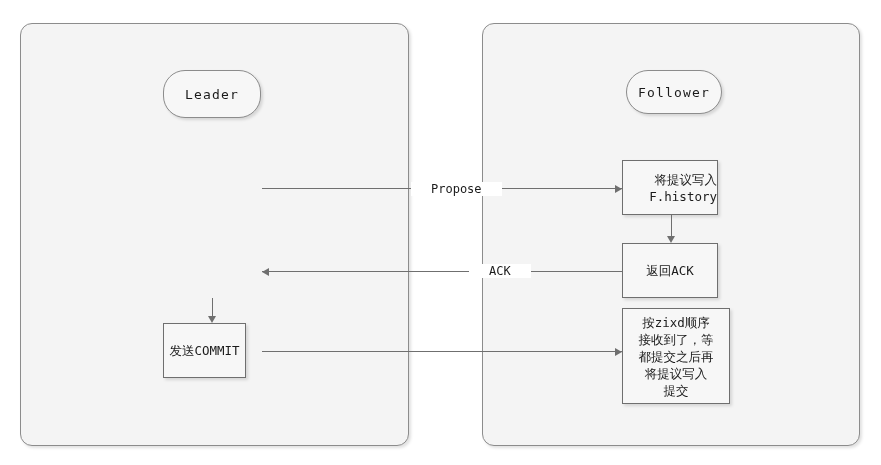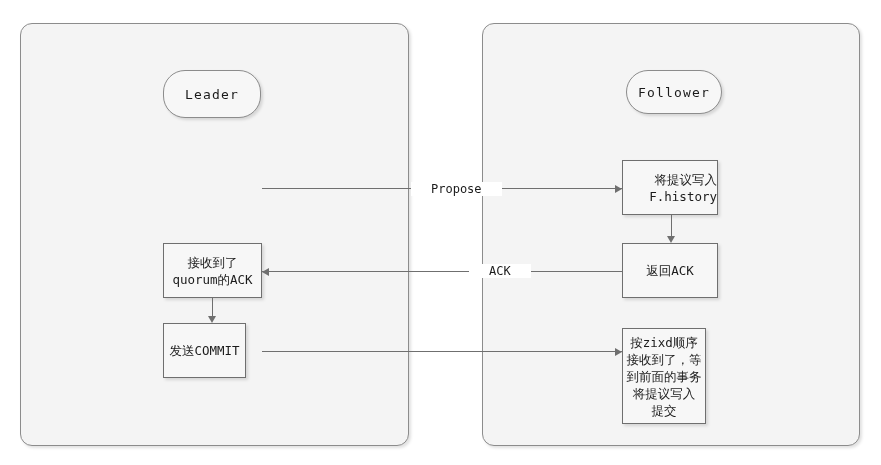--- a/index.html
+++ b/index.html
@@ -53,21 +53,21 @@
   }
   .pbox.left-align{align-items:flex-end;text-align:left;padding-left:7px;}
   .pbox .ln{display:block;white-space:nowrap;}
 
   #box-l1{left:163px;top:155px;width:99px;height:66px;}
   #box-l2{left:163px;top:243px;width:99px;height:55px;}
   #box-l3{left:163px;top:323px;width:83px;height:55px;}
 
   #box-f1{left:622px;top:160px;width:96px;height:55px;}
   #box-f2{left:622px;top:243px;width:96px;height:55px;}
-  #box-f3{left:622px;top:308px;width:84px;height:96px;margin-top:20px;}
+  #box-f3{left:622px;top:308px;width:108px;height:96px;}
 
   
   .edge{position:absolute;background:#6f6f6f;}
   .edge.h{height:1px;}
   .edge.v{width:1px;}
 
   
   .ahead{position:absolute;width:0;height:0;}
   .ahead.right{border-top:4px solid transparent;border-bottom:4px solid transparent;border-left:7px solid #6f6f6f;}
   .ahead.left{border-top:4px solid transparent;border-bottom:4px solid transparent;border-right:7px solid #6f6f6f;}
@@ -94,42 +94,38 @@
   <div class="lane" id="lane-follower"></div>
 
   <div class="role-pill" id="role-leader">
     <span>Leader</span>
   </div>
   <div class="role-pill" id="role-follower">
     <span>Follower</span>
   </div>
 
 
-  <div class="pbox" id="box-l2">
-    <span class="ln">接收到了</span>
-    <span class="ln">quorum的ACK</span>
-  </div>
 
   <div class="pbox" id="box-l3">
     <span class="ln">发送COMMIT</span>
   </div>
 
   <div class="pbox left-align" id="box-f1">
     <span class="ln">将提议写入</span>
     <span class="ln">F.history</span>
   </div>
 
   <div class="pbox" id="box-f2">
     <span class="ln">返回ACK</span>
   </div>
 
   <div class="pbox" id="box-f3">
     <span class="ln">按zixd顺序</span>
     <span class="ln">接收到了，等</span>
-    <span class="ln">到前面的事务</span>
+    <span class="ln">都提交之后再</span>
     <span class="ln">将提议写入</span>
     <span class="ln">提交</span>
   </div>
 
   <div class="edge h" style="left:262px;top:188px;width:360px;"></div>
   <div class="ahead right" style="left:615px;top:185px;"></div>
   <div class="elabel" id="label-propose">Propose</div>
 
   <div class="edge h" style="left:262px;top:271px;width:360px;"></div>
   <div class="ahead left" style="left:262px;top:268px;"></div>

